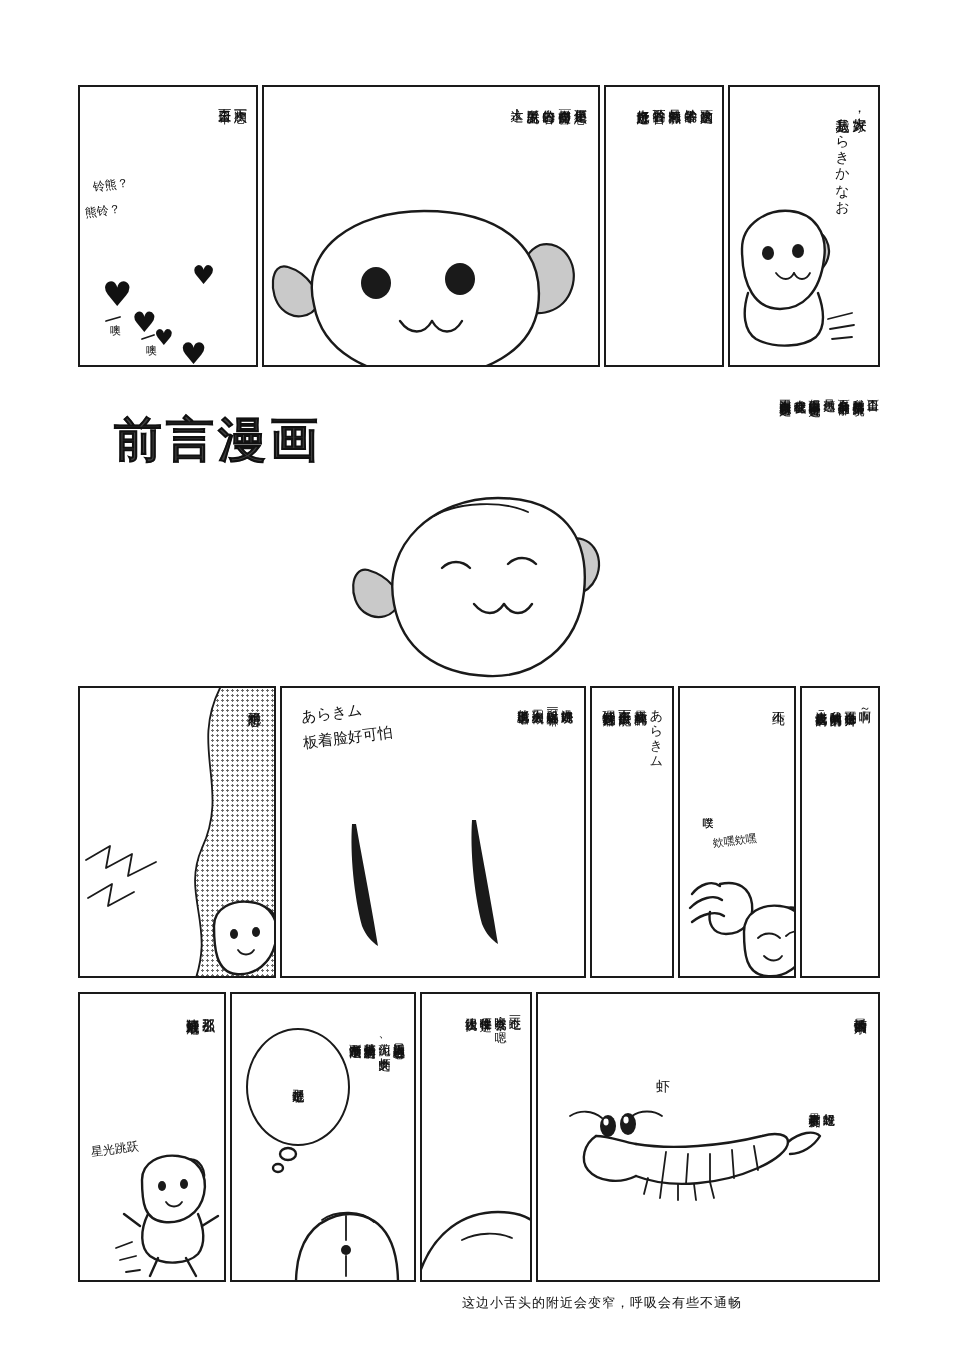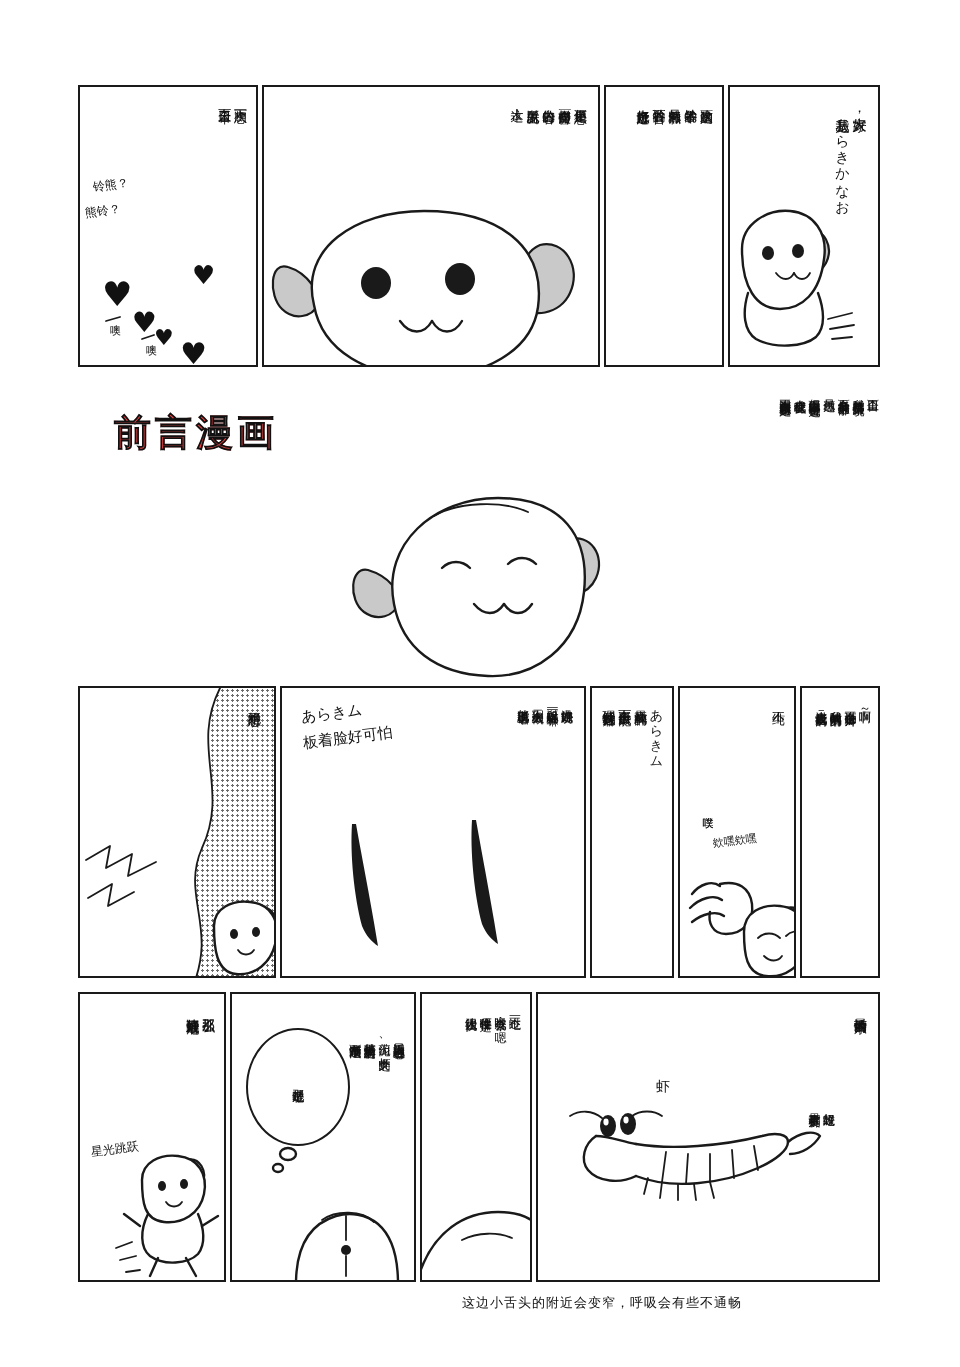--- a/index.html
+++ b/index.html
@@ -37,23 +37,23 @@
     font-size:13px;
     color:#111;
   }
   .hand.rot{transform:rotate(-7deg);transform-origin:left top;}
 
   
   .bigtitle{
     position:absolute;
     font-family:Liberation Mono, monospace;
     font-weight:bold;
-    font-size:37px;
+    font-size:48px;
     letter-spacing:4px;
-    color:#ef4444;
+    color:#404040;
     -webkit-text-stroke:0.6px #111;
   }
 
   
   .bubble{
     position:absolute;border:2px solid #1a1a1a;border-radius:50%;
     background:#fff;box-sizing:border-box;
     display:flex;align-items:center;justify-content:center;
   }
   .bubble .vt{position:static;}

